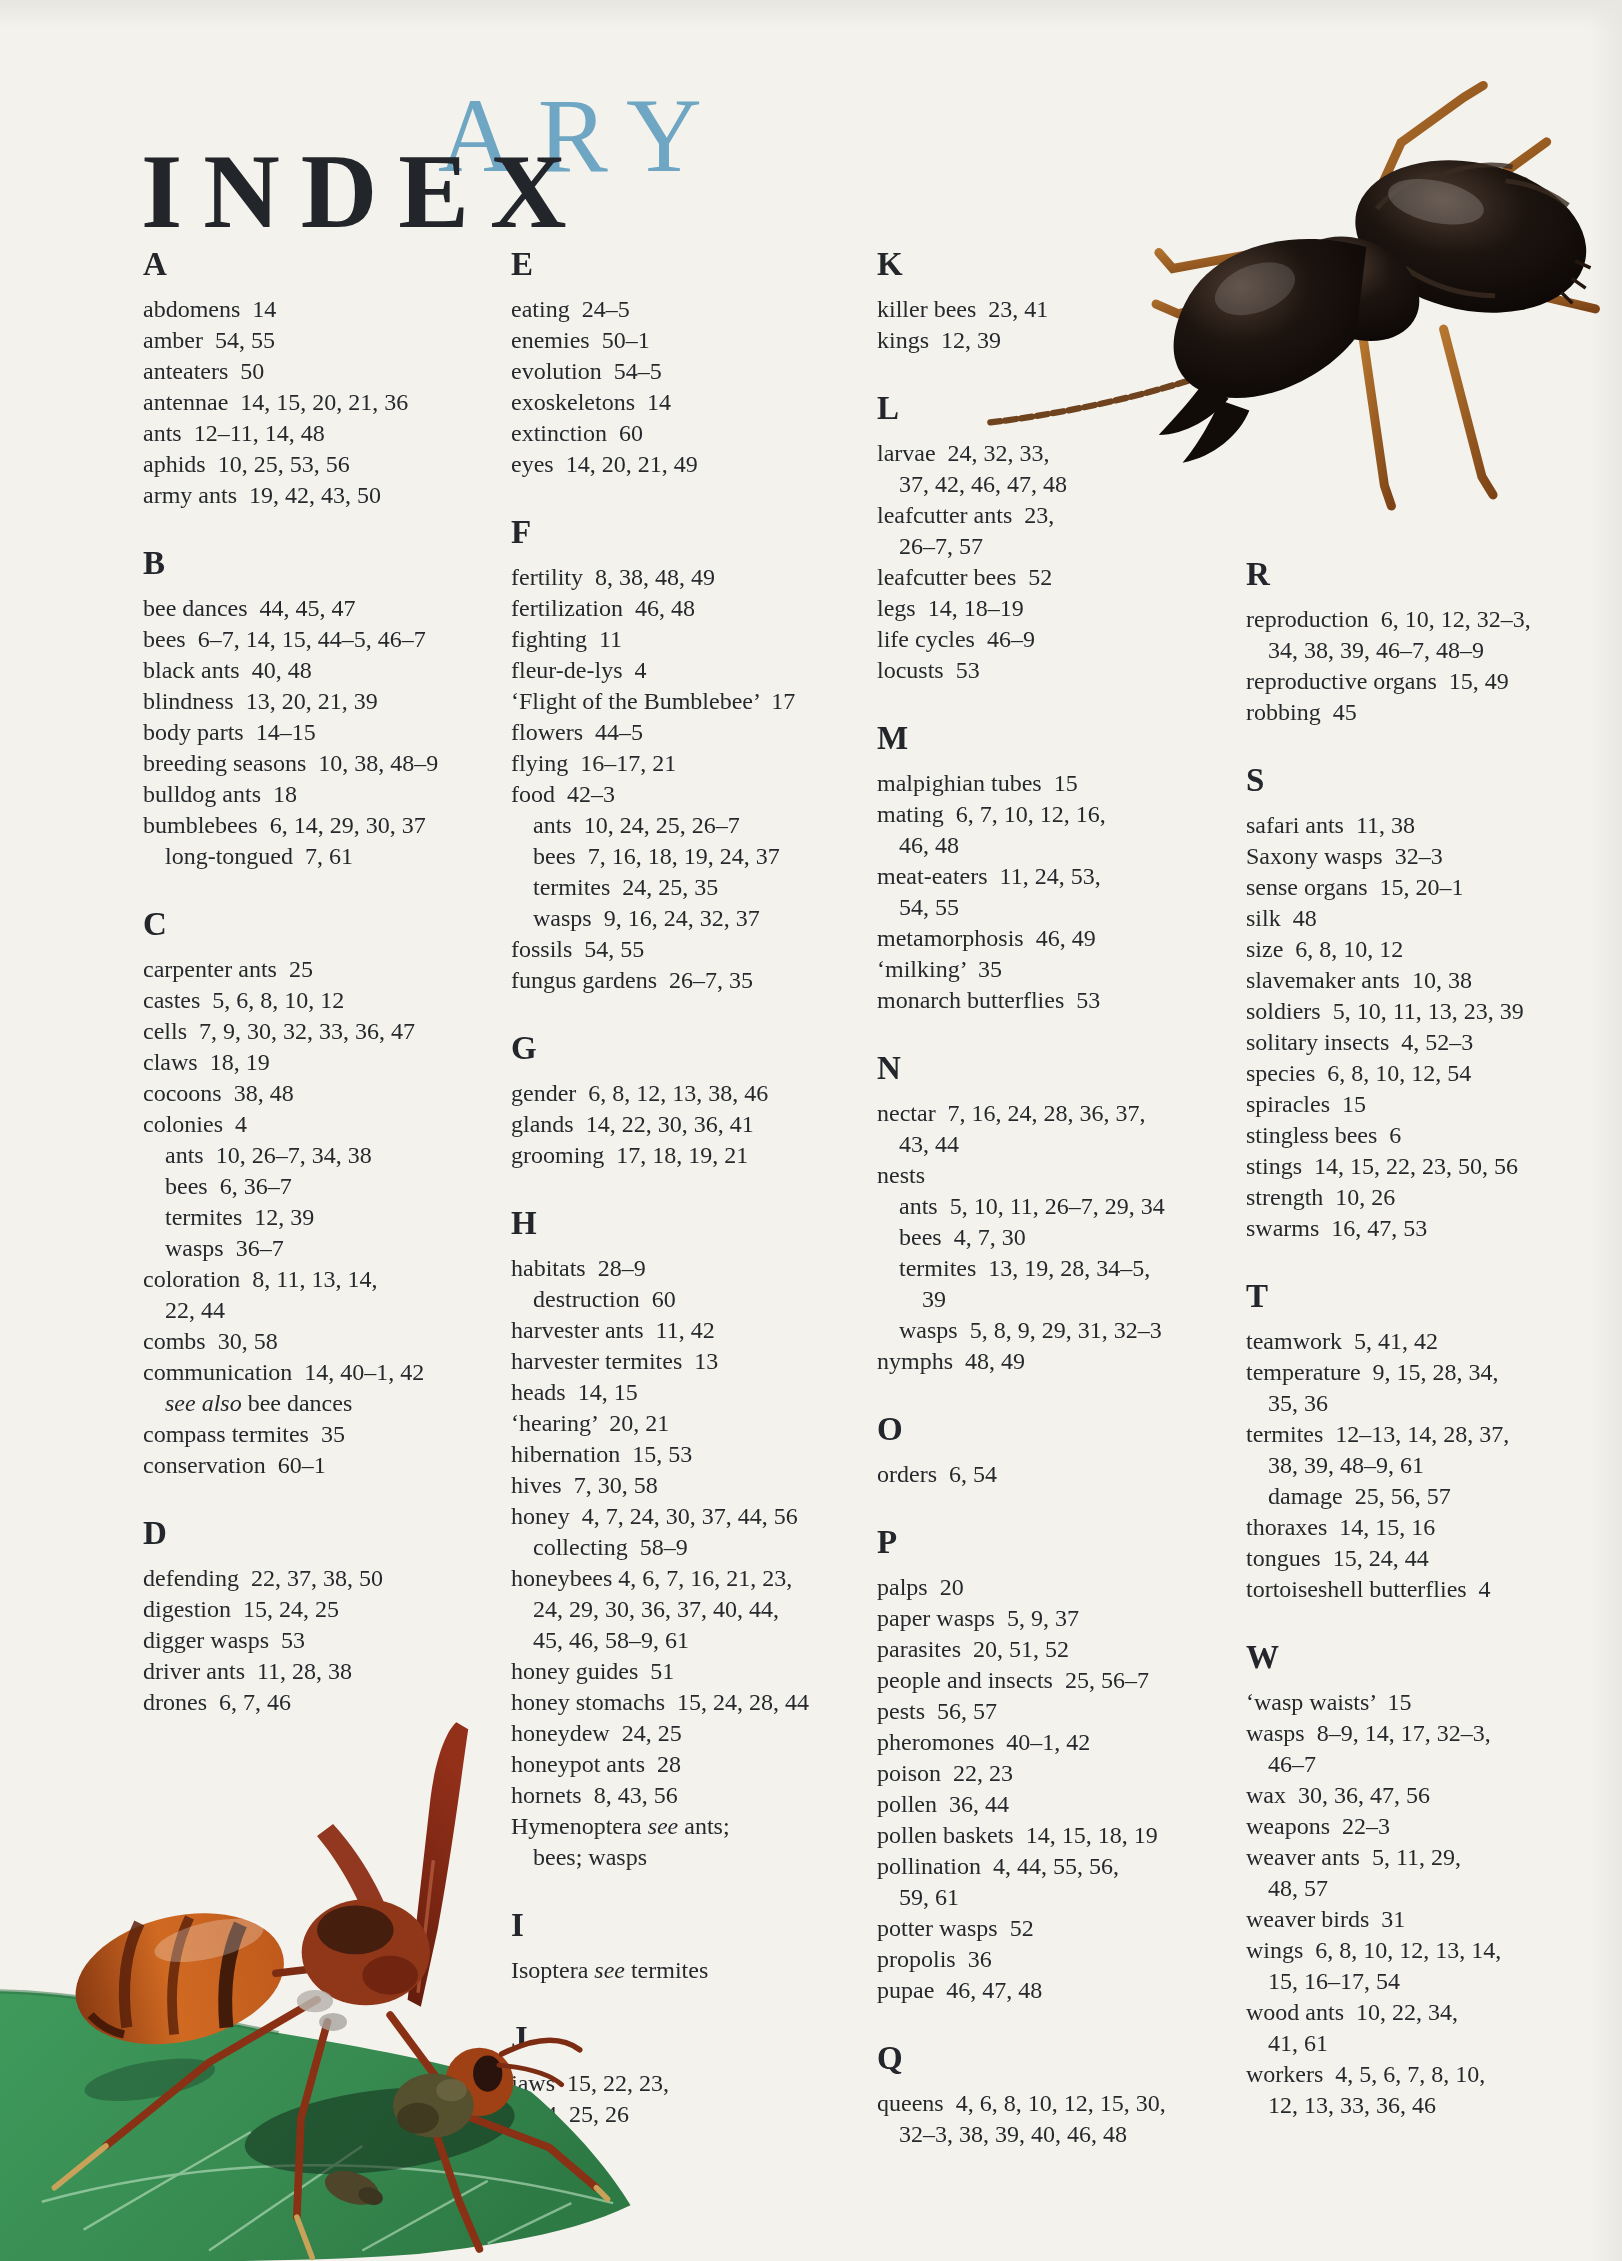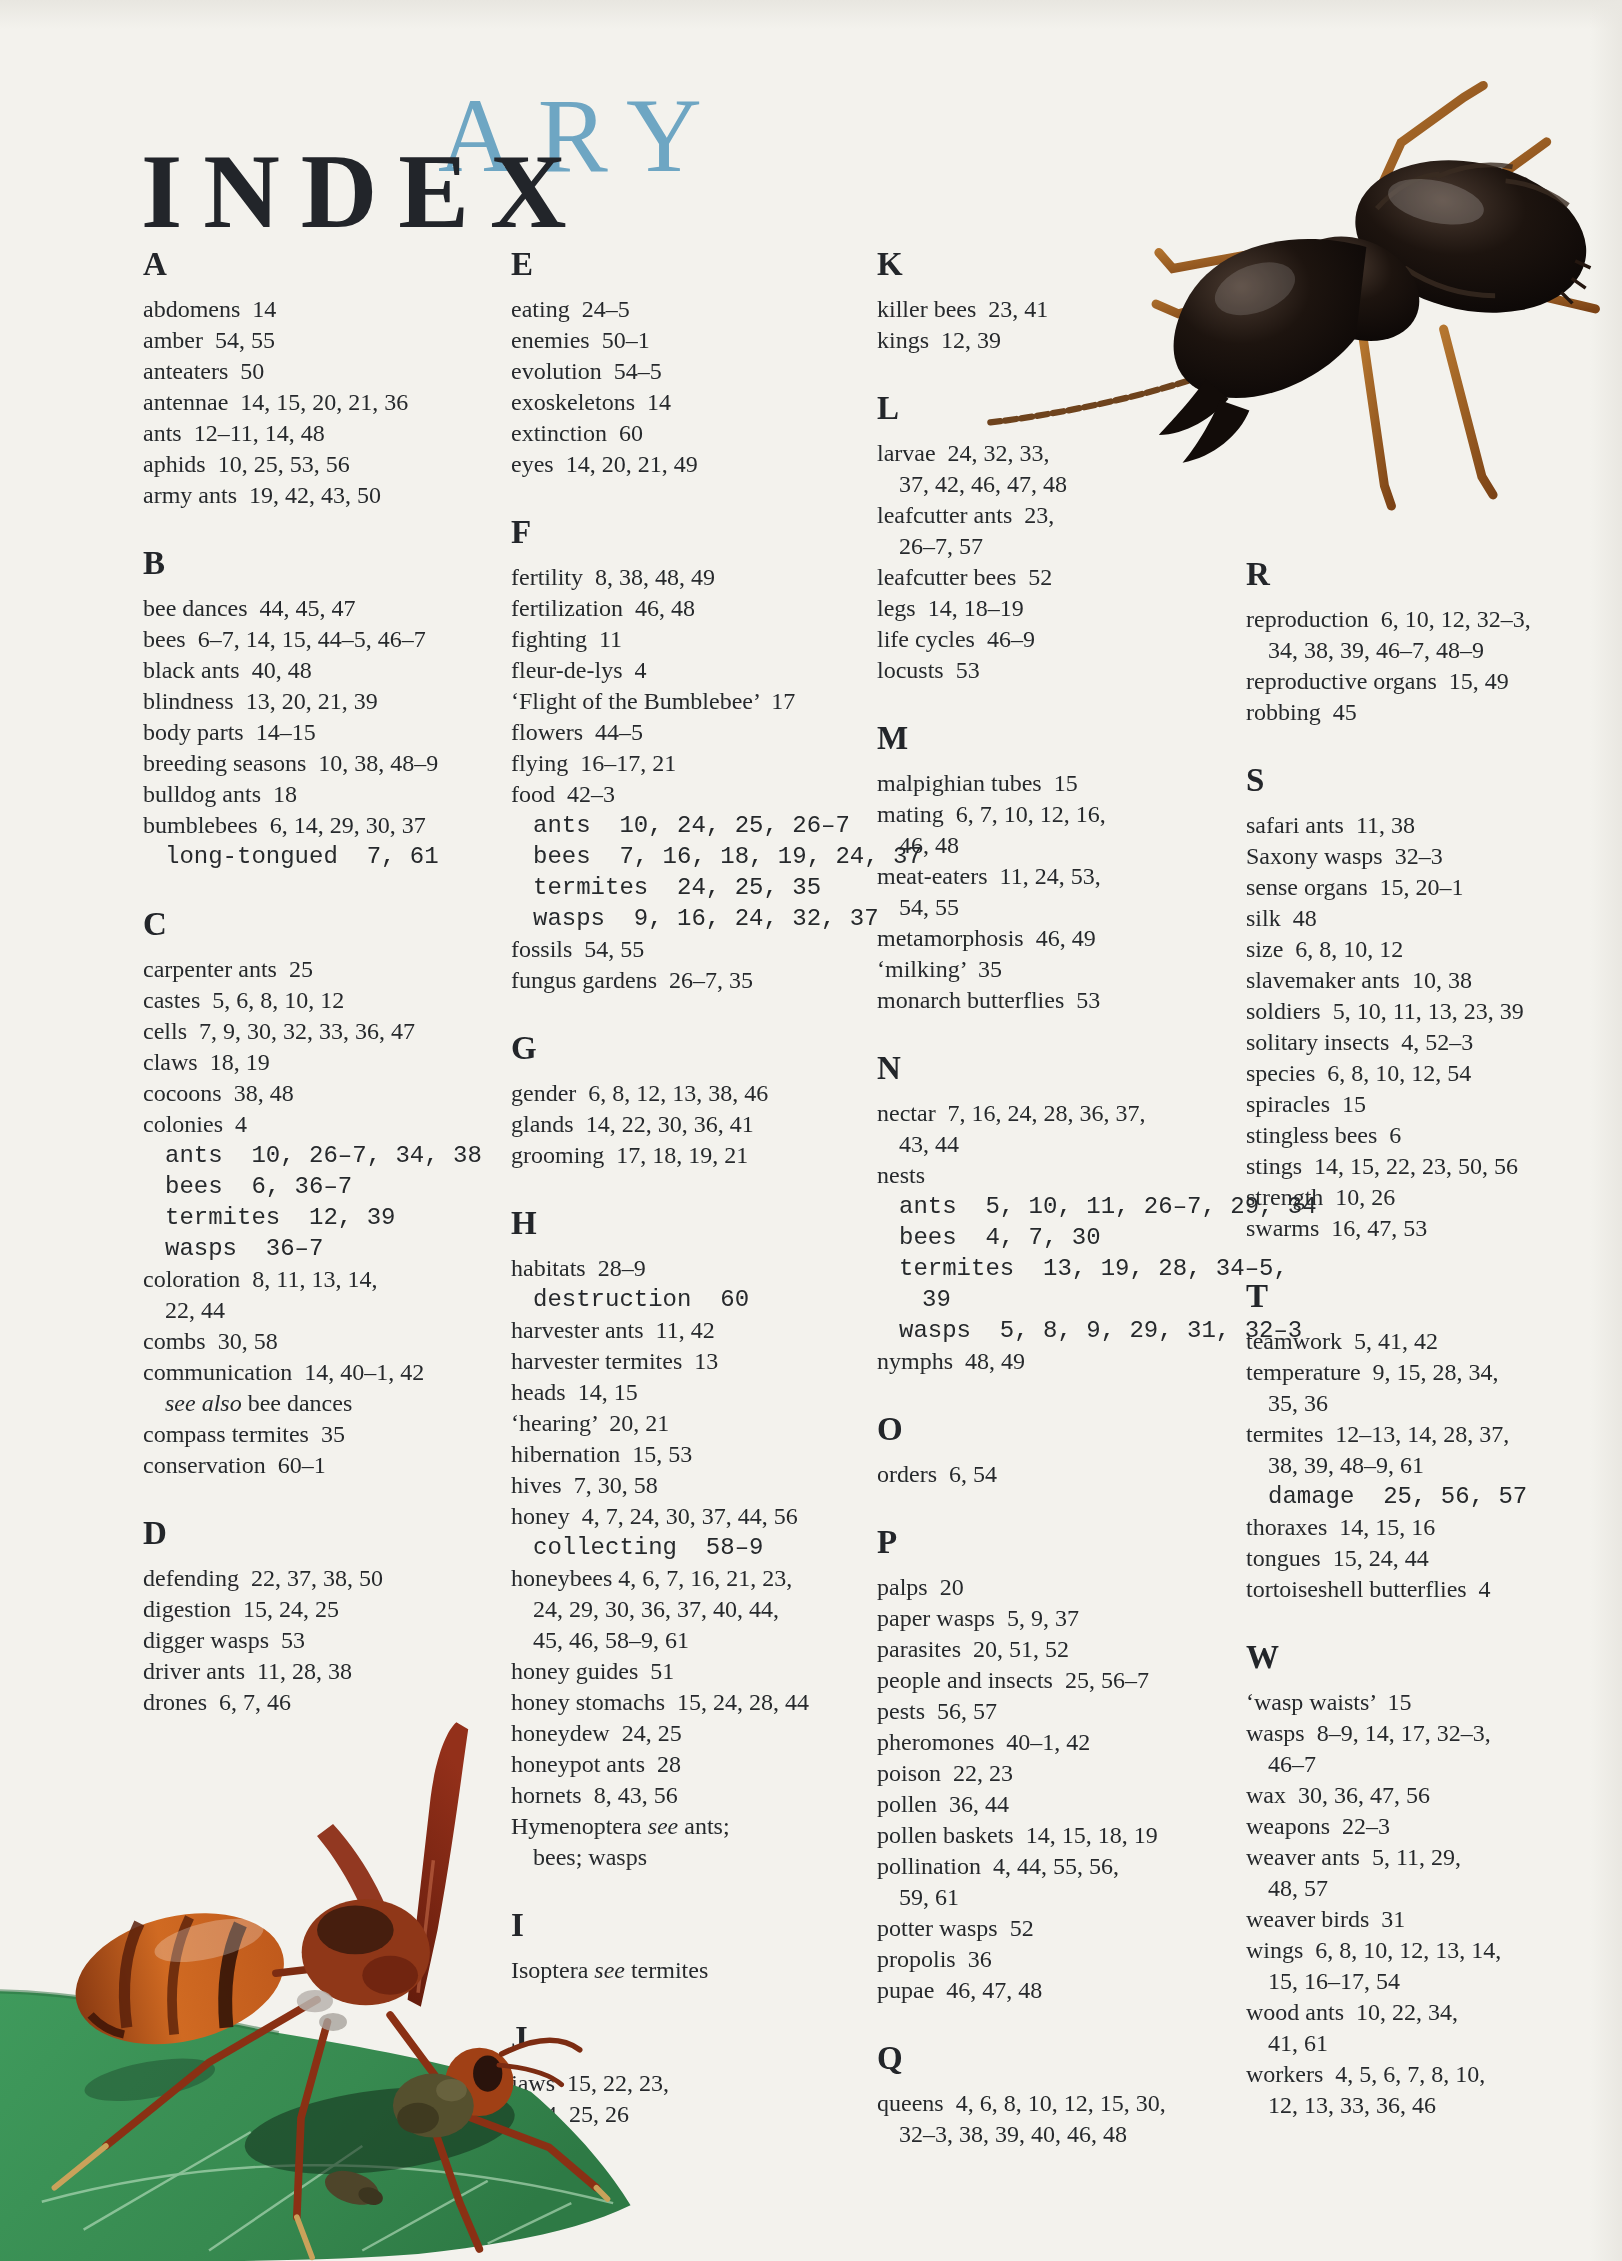--- a/index.html
+++ b/index.html
@@ -31,21 +31,21 @@
   .col[data-col="3"]{left:1246px;width:369px;padding-top:310px;}
   .letter{
     font-size:33px;font-weight:700;line-height:38px;
     margin:33px 0 11px 0;color:#23262a;
   }
   .index-section:first-child .letter{margin-top:0;}
   .line{
     font-size:24px;line-height:31px;white-space:pre;color:#26292c;
   }
   .line i{}
-  .ind1{padding-left:22px;font-family:Liberation Mono, monospace;}
+  .ind1{padding-left:22px;}
   .cont{padding-left:22px;}
   .ind1.cont{padding-left:45px;}
   .photo{position:absolute;}
   #photo-top-right{left:976px;top:59px;}
   #photo-bottom-left{left:0;top:1700px;}
 </style>
 </head>
 <body>
 
 <div class="edge-top"></div>

